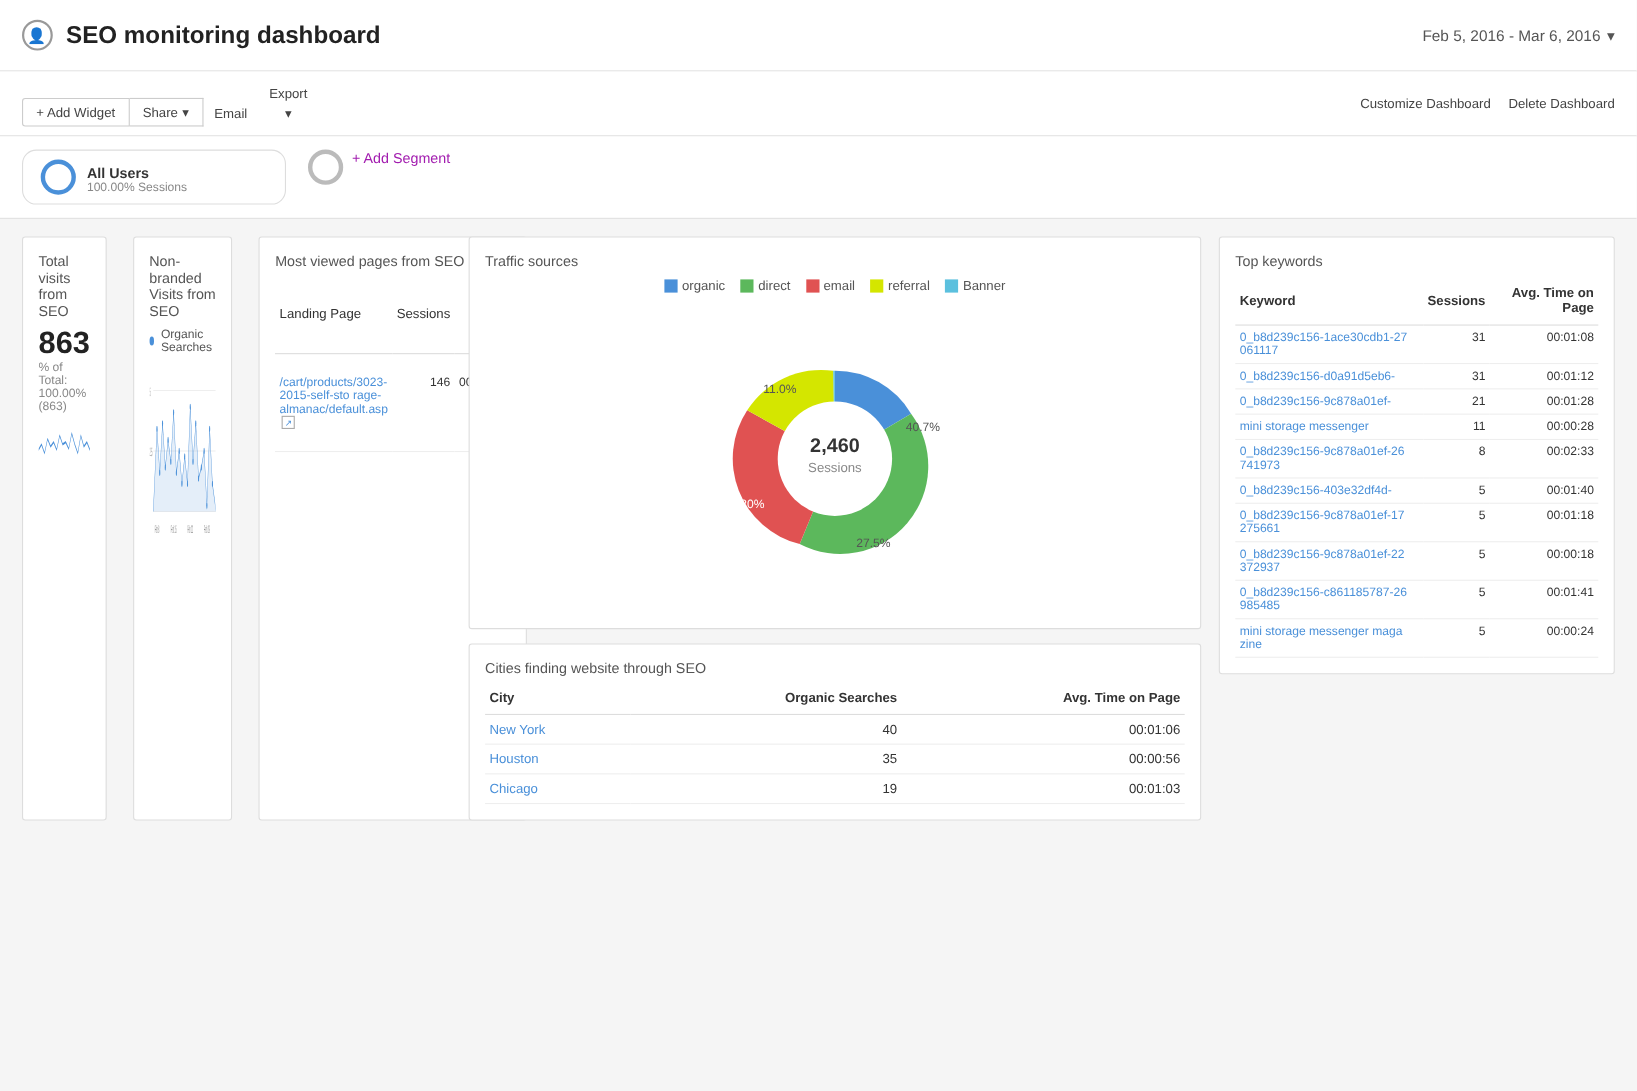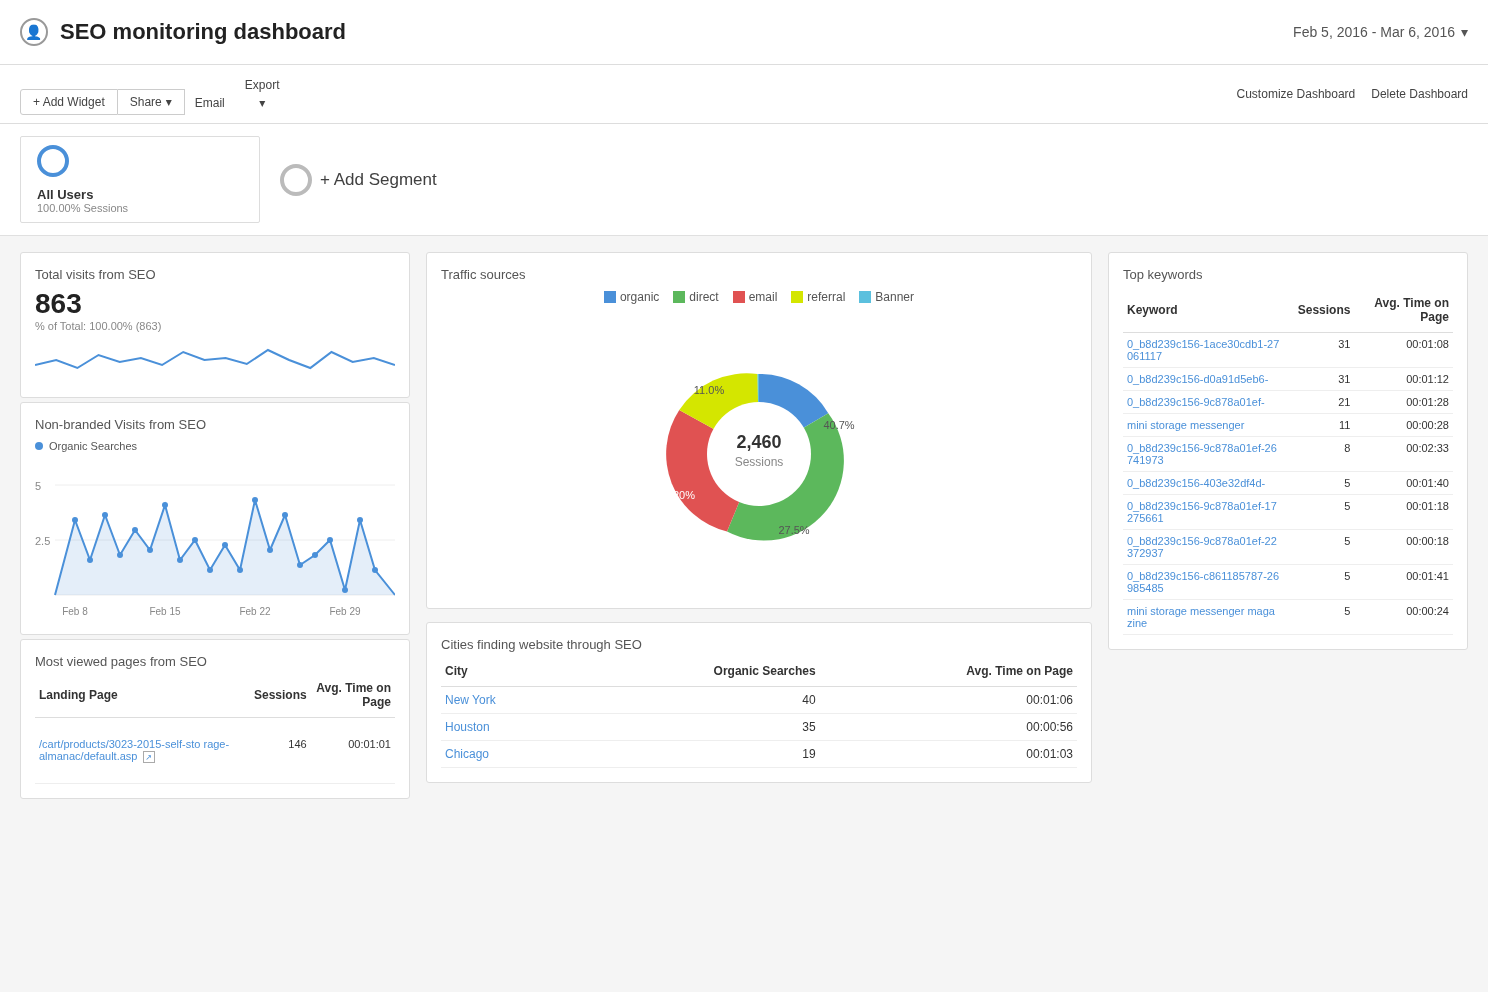--- a/index.html
+++ b/index.html
@@ -19,27 +19,27 @@
     .toolbar-btn { background: none; border: 1px solid #ccc; padding: 5px 12px; cursor: pointer; font-size: 12px; color: #444; margin-right: 0; }
     .toolbar-btn:first-child { border-radius: 3px 0 0 3px; }
     .toolbar-btn-share { border-left: none; display: flex; align-items: center; gap: 4px; margin-top: 15px; }
     .toolbar-btn-plain { background: none; border: none; padding: 5px 10px; cursor: pointer; font-size: 12px; color: #444; }
     .toolbar-btn-export { display: flex; align-items: center; gap: 4px; flex-direction: column; }
     .toolbar-right { display: flex; gap: 16px; }
     .toolbar-link { font-size: 12px; color: #444; cursor: pointer; text-decoration: none; }
 
     
     .segment-bar { background: #fff; padding: 12px 20px; border-bottom: 1px solid #e0e0e0; display: flex; gap: 20px; }
-    .segment-item { border: 1px solid #ddd; border-radius: 2px; padding: 8px 16px; display: flex; align-items: flex-start; gap: 10px; min-width: 240px; background: #fff; flex-direction: column; }
+    .segment-item { border: 1px solid #ddd; border-radius: 13px; padding: 8px 16px; display: flex; align-items: flex-end; gap: 10px; min-width: 240px; background: #fff; }
     .segment-circle { width: 32px; height: 32px; border-radius: 50%; border: 4px solid #4a90d9; flex-shrink: 0; }
     .segment-circle-gray { border-color: #bbb; }
     .segment-info { }
     .segment-name { font-size: 13px; font-weight: bold; color: #333; }
     .segment-sub { font-size: 11px; color: #888; }
-    .segment-add { display: flex; align-items: center; gap: 8px; font-size: 17px; color: #404040; cursor: pointer; }
+    .segment-add { display: flex; align-items: flex-start; gap: 8px; font-size: 13px; color: #a21caf; cursor: pointer; }
 
     
     .main { padding: 16px 20px; display: grid; grid-template-columns: 390px 1fr 360px; gap: 16px; }
 
     
     .card { background: #fff; border: 1px solid #ddd; border-radius: 3px; padding: 14px; }
 
     
     .total-visits-title { font-size: 13px; color: #555; margin-bottom: 6px; }
     .total-visits-count { font-size: 28px; font-weight: bold; color: #222; }
@@ -67,36 +67,36 @@
     .keywords-title { font-size: 13px; color: #555; margin-bottom: 10px; }
     .keywords-table { width: 100%; border-collapse: collapse; font-size: 12px; }
     .keywords-table th { text-align: left; font-weight: bold; color: #333; padding: 4px 4px 8px; border-bottom: 1px solid #ddd; font-size: 12px; }
     .keywords-table th:last-child, .keywords-table td:last-child { text-align: right; }
     .keywords-table th:nth-child(2), .keywords-table td:nth-child(2) { text-align: right; }
     .keywords-table td { padding: 5px 4px; border-bottom: 1px solid #eee; color: #4a90d9; font-size: 11px; vertical-align: top; }
     .keywords-table td:nth-child(2), .keywords-table td:nth-child(3) { color: #333; }
 
     
     .pages-table { width: 100%; border-collapse: collapse; font-size: 12px; }
-    .pages-table th { text-align: left; font-weight: bold; color: #333; padding: 4px 4px 8px; border-bottom: 1px solid #ddd; font-size: 12px; }
+    .pages-table th { text-align: left; font-weight: normal; color: #333; padding: 4px 4px 8px; border-bottom: 1px solid #ddd; font-size: 12px; }
     .pages-table th:nth-child(2), .pages-table td:nth-child(2) { text-align: right; }
     .pages-table th:last-child, .pages-table td:last-child { text-align: right; }
     .pages-table td { padding: 20px 4px; border-bottom: 1px solid #eee; font-size: 11px; vertical-align: top; }
     .pages-table td:first-child { color: #4a90d9; }
     .pages-table td:nth-child(2), .pages-table td:nth-child(3) { color: #333; }
 
     
     .cities-table { width: 100%; border-collapse: collapse; font-size: 12px; }
     .cities-table th { text-align: left; font-weight: bold; color: #333; padding: 4px 4px 8px; border-bottom: 1px solid #ddd; }
     .cities-table th:nth-child(2), .cities-table td:nth-child(2) { text-align: right; }
     .cities-table th:last-child, .cities-table td:last-child { text-align: right; }
     .cities-table td { padding: 6px 4px; border-bottom: 1px solid #eee; font-size: 12px; }
     .cities-table td:first-child { color: #4a90d9; }
 
-    .col-left { display: flex; flex-direction: column; gap: 4px; }
+    .col-left { display: flex; flex-direction: row; gap: 24px; }
     .col-middle { display: flex; flex-direction: column; gap: 13px; }
     .col-right { display: flex; flex-direction: column; gap: 16px; }
     .external-link { display: inline-block; width: 12px; height: 12px; border: 1px solid #aaa; font-size: 8px; text-align: center; line-height: 12px; margin-left: 2px; }
   </style>
 </head>
 <body>
 
 <div class="header">
   <div class="header-left">
     <div class="user-icon">👤</div>

